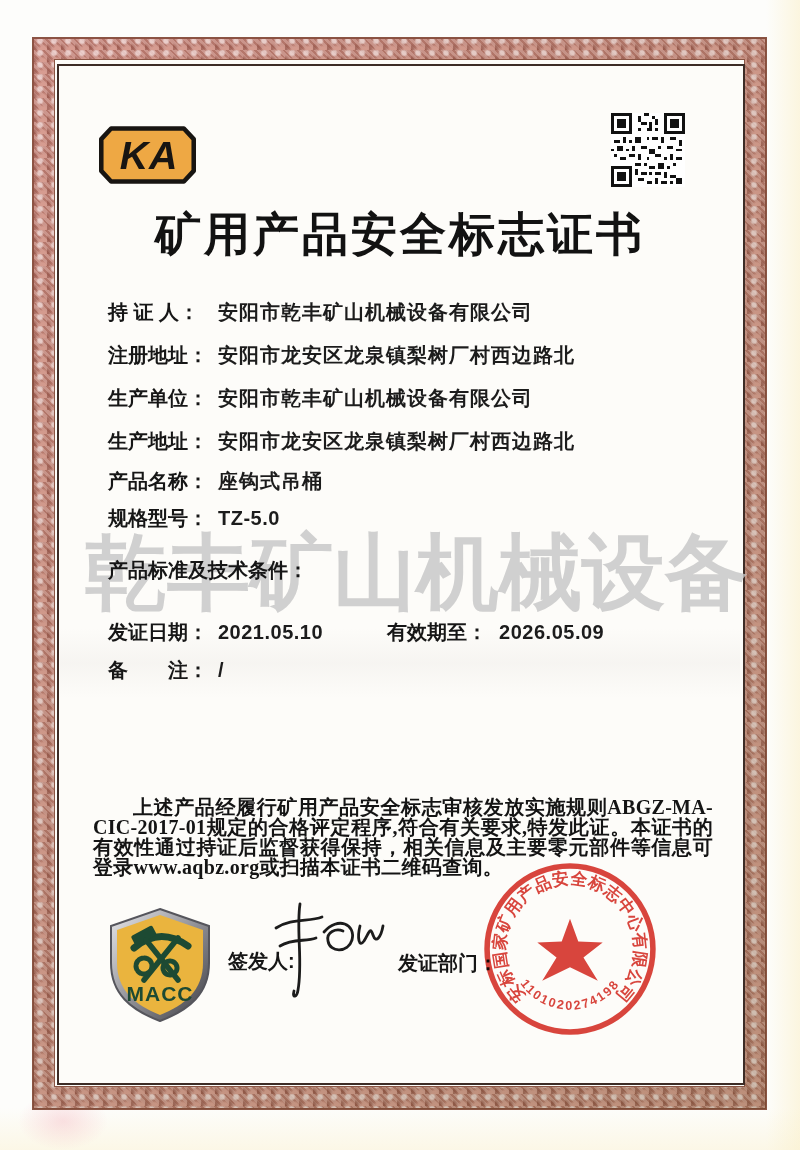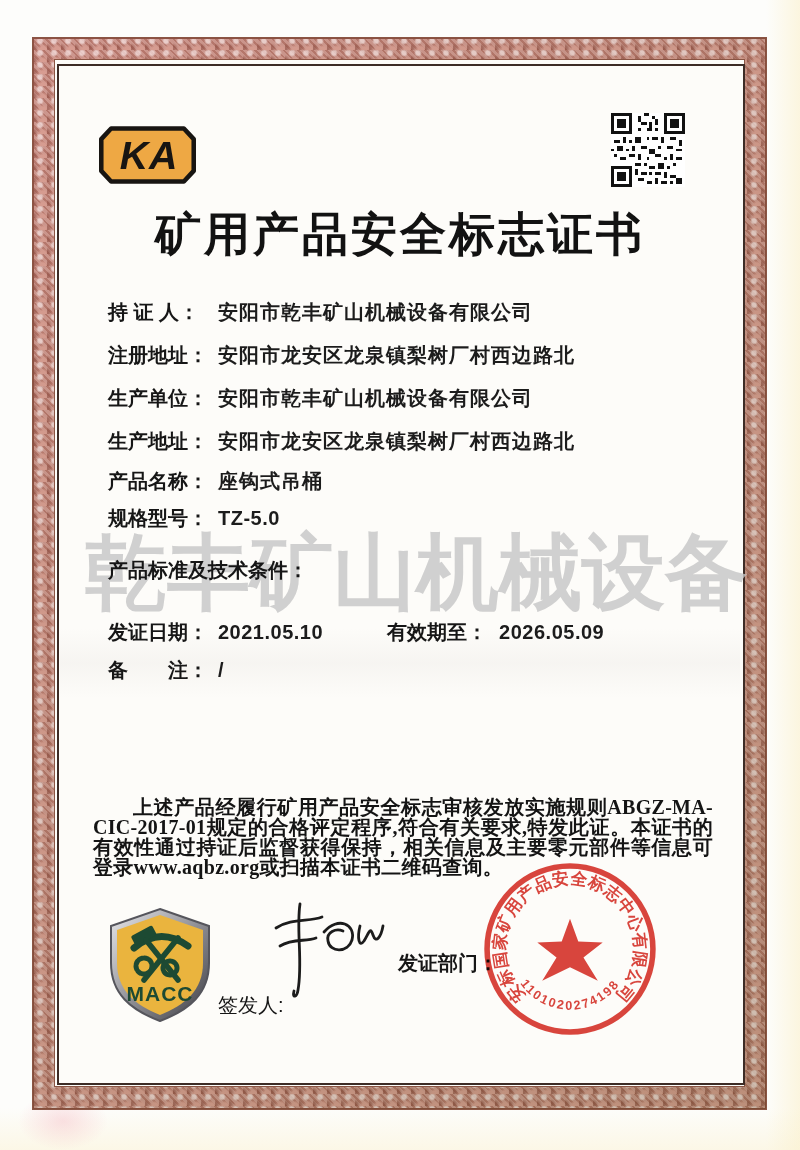--- a/index.html
+++ b/index.html
@@ -64,21 +64,21 @@
   .row .value2{font-size:20px;font-weight:700;color:#1c1c1c;margin-left:12px;letter-spacing:.5px;}
 
   
   .statement{position:absolute;left:93px;top:757px;width:620px;
     font-size:20px;line-height:20px;font-weight:700;color:#141414;
     text-indent:2em;text-align:justify;letter-spacing:.3px;
     font-family:"Liberation Serif",serif;margin-top:40px;}
 
   
   .macc{position:absolute;left:103px;top:906px;}
-  .signer{position:absolute;left:218px;top:948px;font-size:20px;font-weight:400;color:#161616;margin-top:44px;}
+  .signer{position:absolute;left:228px;top:948px;font-size:20px;font-weight:700;color:#161616;}
   .signature{position:absolute;left:266px;top:896px;}
   .issuer{position:absolute;left:398px;top:950px;font-size:20px;font-weight:800;color:#161616;}
   .seal{position:absolute;left:481px;top:860px;z-index:3;opacity:.92;mix-blend-mode:multiply;}
   .shade{position:absolute;left:60px;top:628px;width:680px;height:70px;
     background:linear-gradient(to bottom,rgba(120,110,100,0),rgba(120,110,100,.05),rgba(120,110,100,0));}
 </style>
 </head>
 <body>
 
 <div class="page">

